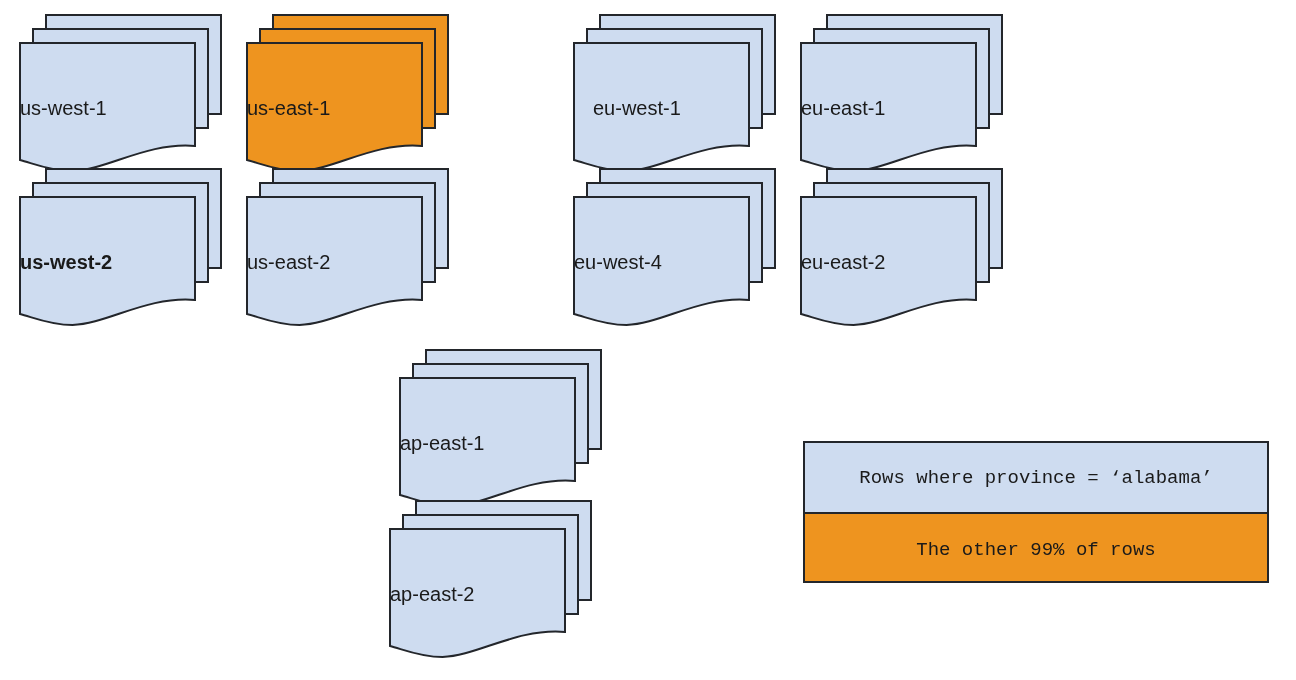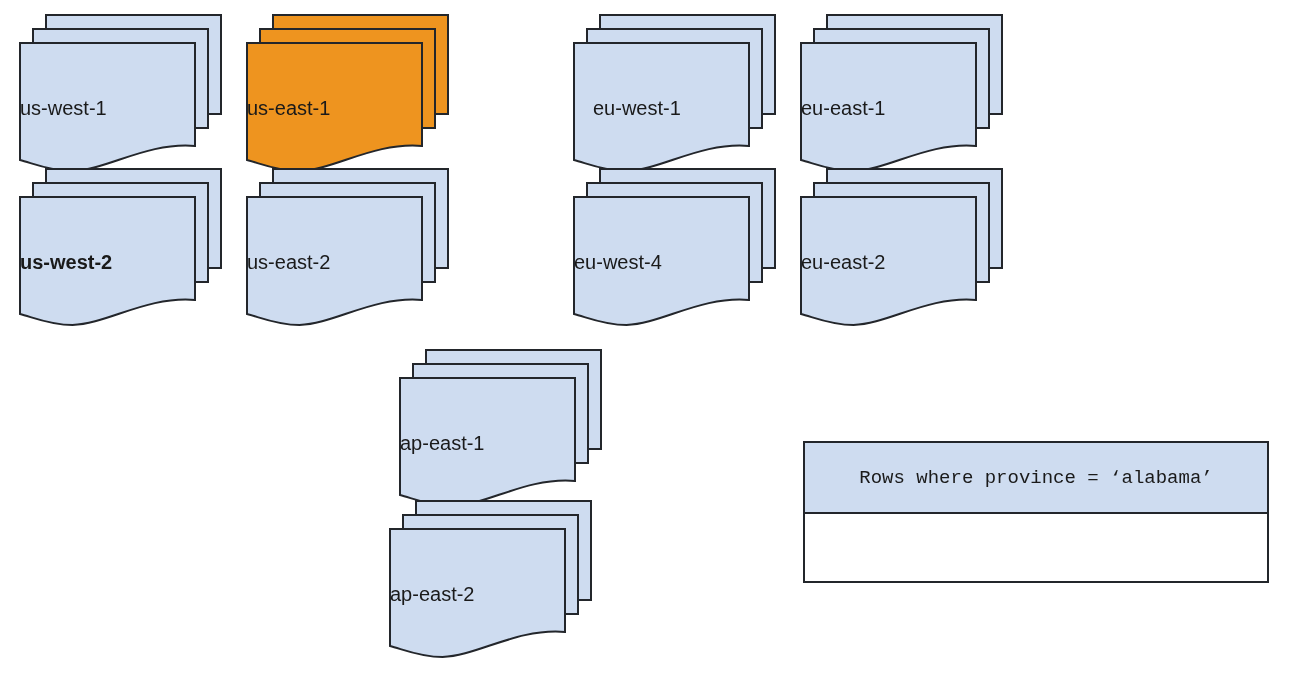--- a/index.html
+++ b/index.html
@@ -136,14 +136,17 @@
         <path d="M 0 0 L 175 0 L 175 99 L 0 99 Z" transform="translate(28,2)" fill="#cedcf0" stroke="#23262b" stroke-width="2" stroke-linejoin="miter"></path>
         <path d="M 0 0 L 175 0 L 175 99 L 0 99 Z" transform="translate(15,16)" fill="#cedcf0" stroke="#23262b" stroke-width="2" stroke-linejoin="miter"></path>
         <path d="M 0 0 L 175 0 L 175 103 C 126 99 87.5 127 52.5 128 C 29.750000000000004 128 12.250000000000002 120 0 117 Z" transform="translate(2,30)" fill="#cedcf0" stroke="#23262b" stroke-width="2" stroke-linejoin="miter"></path>
       </svg>
     </div>
     <div class="doc-label" style="left: 390px; top: 582.75px; width: 175px;">ap-east-2</div>
     <div class="legend" style="left: 803px; top: 441px; width: 466px; height: 142px;">
       <div class="legend-row top" style="background: rgb(206, 220, 240); height: 71px;">
         <span>Rows where province = ‘alabama’</span>
       </div>
+      <div class="legend-row" style="background: rgb(238, 148, 31); height: 71px;">
+        <span>The other 99% of rows</span>
+      </div>
     </div>
   </div>
 
 </body></html>

